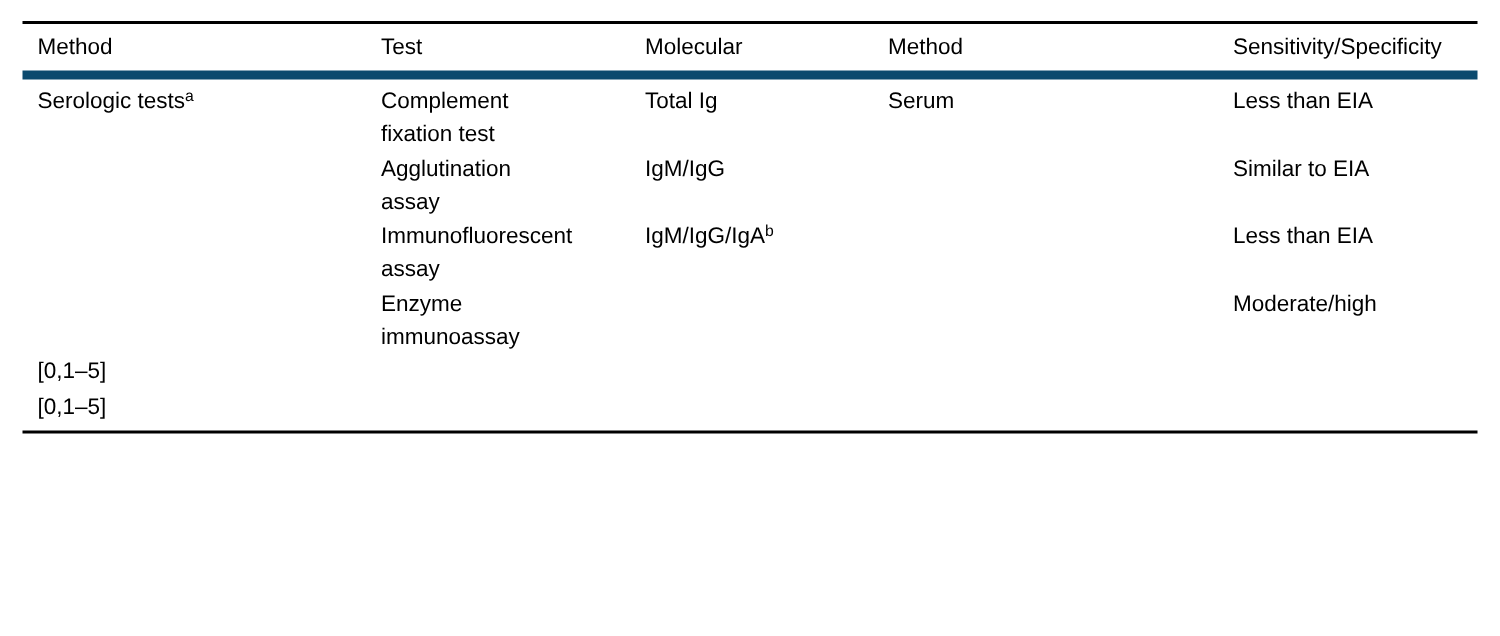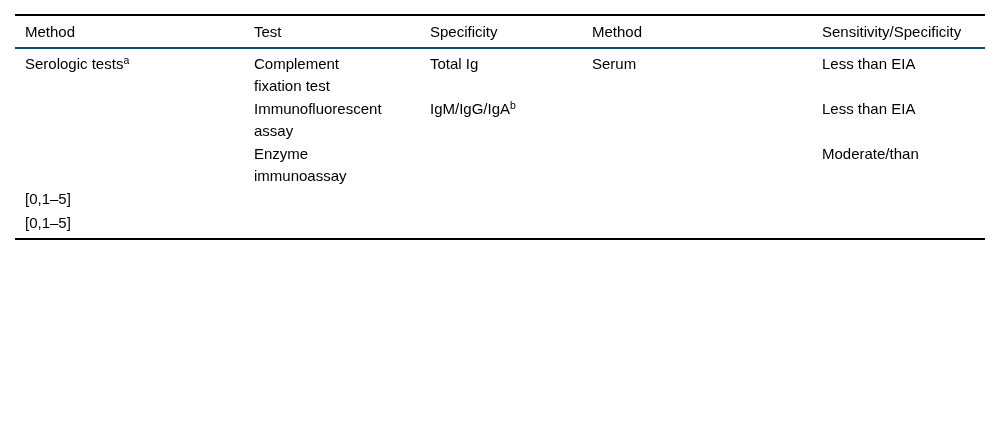--- a/index.html
+++ b/index.html
@@ -22,21 +22,21 @@
     table-layout: fixed;
     border-top: 2px solid #000000;
     border-bottom: 2px solid #000000;
   }
   table.diag thead th {
     font-weight: normal;
     text-align: left;
     vertical-align: middle;
     height: 31px;
     padding: 0;
-    border-bottom: 2px solid #0c4a6e;
+    border-bottom: 6px solid #0c4a6e;
     font-size: 15px;
   }
   table.diag th:first-child,
   table.diag td:first-child { padding-left: 10px; }
   table.diag tbody td {
     vertical-align: top;
     padding: 2px 0 0 0;
     line-height: 21.5px;
     font-size: 15px;
   }
@@ -61,49 +61,57 @@
       <col style="width:239px">
       <col style="width:176px">
       <col style="width:162px">
       <col style="width:230px">
       <col style="width:163px">
     </colgroup>
     <thead>
       <tr>
         <th>Method</th>
         <th>Test</th>
-        <th>Specificity</th>
+        <th>Molecular</th>
         <th>Method</th>
         <th>Sensitivity/Specificity</th>
       </tr>
     </thead>
     <tbody>
       <tr>
         <td><span class="ml">Serologic tests</span><sup class="fn">a</sup></td>
         <td><span class="ml">Complement
 fixation test</span></td>
         <td><span class="ml">Total Ig</span></td>
         <td><span class="ml">Serum</span></td>
         <td><span class="ml">Less than EIA</span></td>
       </tr>
       <tr>
         <td></td>
+        <td><span class="ml">Agglutination
+assay</span></td>
+        <td><span class="ml">IgM/IgG</span></td>
+        <td></td>
+        <td><span class="ml">Similar to EIA</span></td>
+      </tr>
+      <tr>
+        <td></td>
         <td><span class="ml">Immunofluorescent
 assay</span></td>
         <td><span class="ml">IgM/IgG/IgA</span><sup class="fn">b</sup></td>
         <td></td>
         <td><span class="ml">Less than EIA</span></td>
       </tr>
       <tr>
         <td></td>
         <td><span class="ml">Enzyme
 immunoassay</span></td>
         <td></td>
         <td></td>
-        <td><span class="ml">Moderate/than</span></td>
+        <td><span class="ml">Moderate/high</span></td>
       </tr>
       <tr>
         <td><span class="ml">[0,1–5]</span></td>
         <td></td>
         <td></td>
         <td></td>
         <td></td>
       </tr>
       <tr>
         <td><span class="ml">[0,1–5]</span></td>

